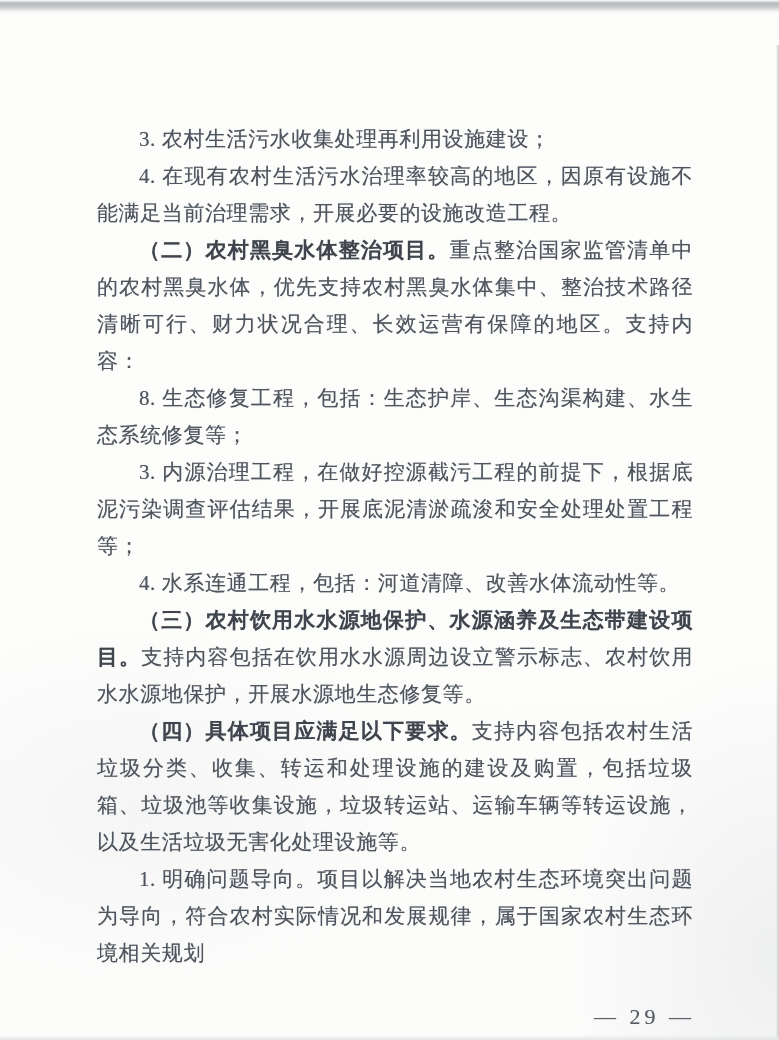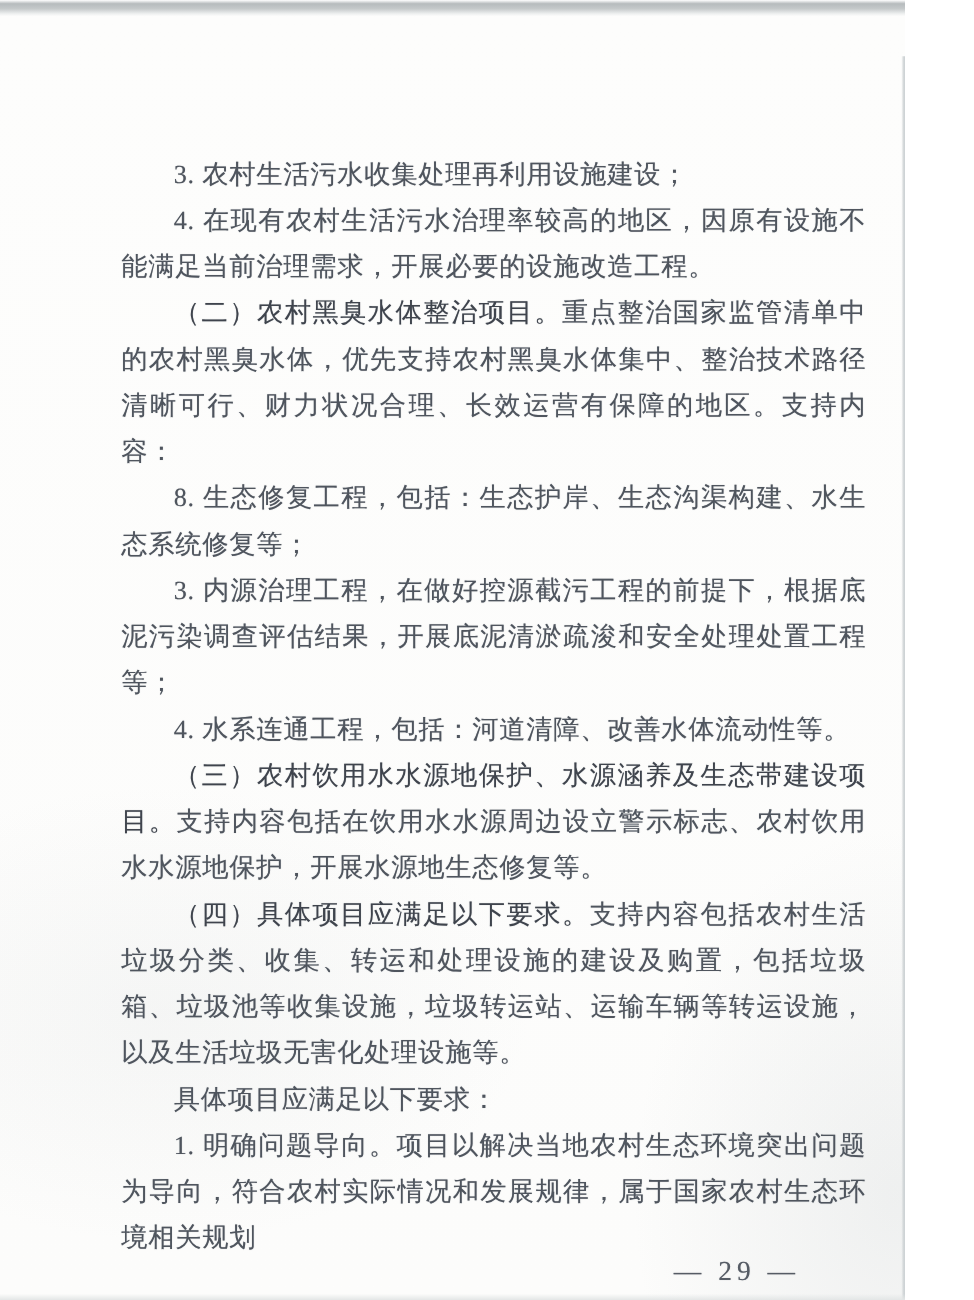--- a/index.html
+++ b/index.html
@@ -2,21 +2,21 @@
 <html><head>
 <meta charset="utf-8">
 <style>
   html, body {
     margin: 0;
     padding: 0;
     background: #ffffff;
   }
   .page {
     position: relative;
-    width: 724px;
+    width: 779px;
     height: 1040px;
     overflow: hidden;
     background:
       radial-gradient(ellipse 420px 260px at 18% 78%, rgba(210,214,215,0.18), rgba(255,255,255,0) 70%),
       radial-gradient(ellipse 300px 420px at 99% 92%, rgba(198,203,205,0.25), rgba(255,255,255,0) 70%),
       linear-gradient(#fdfdfc, #fcfcfb);
     font-family: "Liberation Serif", "DejaVu Serif", serif;
   }
   
   .scan-edge-top {
@@ -50,21 +50,21 @@
     text-align: justify;
     text-justify: inter-ideograph;
     text-shadow: 0 0 0.7px rgba(90,96,105,0.55);
   }
   .content p {
     margin: 0;
     padding: 0;
     text-indent: 2em;
   }
   .lead {
-    font-weight: normal;
+    font-weight: bold;
     color: #3f444d;
   }
   .page-number {
     position: absolute;
     right: 84px;
     top: 1004px;
     font-size: 22px;
     letter-spacing: 4px;
     color: #565c65;
     text-shadow: 0 0 0.7px rgba(90,96,105,0.5);
@@ -80,18 +80,17 @@
 
   <div class="content">
     <p><span class="lead"></span><span>3. 农村生活污水收集处理再利用设施建设；</span></p>
     <p><span class="lead"></span><span>4. 在现有农村生活污水治理率较高的地区，因原有设施不能满足当前治理需求，开展必要的设施改造工程。</span></p>
     <p><span class="lead">（二）农村黑臭水体整治项目。</span><span>重点整治国家监管清单中的农村黑臭水体，优先支持农村黑臭水体集中、整治技术路径清晰可行、财力状况合理、长效运营有保障的地区。支持内容：</span></p>
     <p><span class="lead"></span><span>8. 生态修复工程，包括：生态护岸、生态沟渠构建、水生态系统修复等；</span></p>
     <p><span class="lead"></span><span>3. 内源治理工程，在做好控源截污工程的前提下，根据底泥污染调查评估结果，开展底泥清淤疏浚和安全处理处置工程等；</span></p>
     <p><span class="lead"></span><span>4. 水系连通工程，包括：河道清障、改善水体流动性等。</span></p>
     <p><span class="lead">（三）农村饮用水水源地保护、水源涵养及生态带建设项目。</span><span>支持内容包括在饮用水水源周边设立警示标志、农村饮用水水源地保护，开展水源地生态修复等。</span></p>
     <p><span class="lead">（四）具体项目应满足以下要求。</span><span>支持内容包括农村生活垃圾分类、收集、转运和处理设施的建设及购置，包括垃圾箱、垃圾池等收集设施，垃圾转运站、运输车辆等转运设施，以及生活垃圾无害化处理设施等。</span></p>
-    <p><span class="lead"></span><span>具体项目应满足以下要求：</span></p>
     <p><span class="lead"></span><span>1. 明确问题导向。项目以解决当地农村生态环境突出问题为导向，符合农村实际情况和发展规律，属于国家农村生态环境相关规划</span></p>
   </div>
 
   <div class="page-number">— 29 —</div>
 </div>
 
 </body></html>

